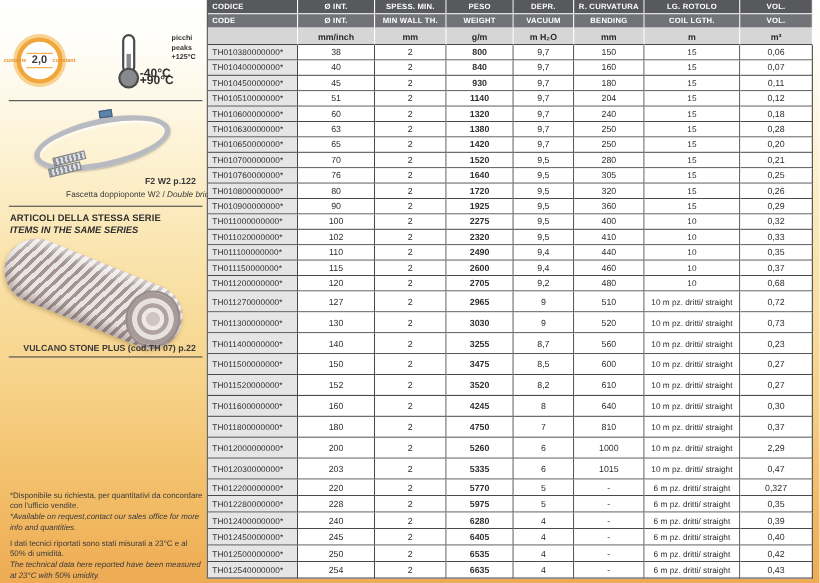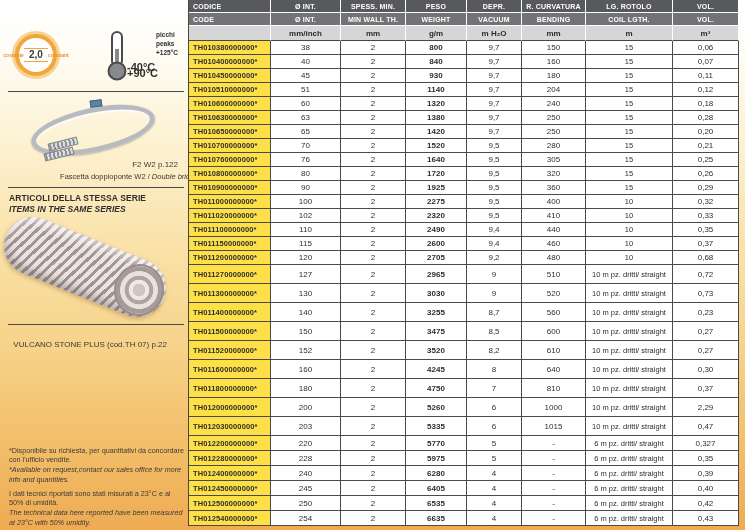--- a/index.html
+++ b/index.html
@@ -41,40 +41,40 @@
     box-shadow:inset 0 2px 2px rgba(255,255,255,.8), 0 1px 2px rgba(90,90,90,.45);
     background:transparent;
   }
   .clamp-plate {
     position:absolute; width:30px; height:8px; transform:rotate(-14deg);
     background:repeating-linear-gradient(90deg,#8d9298 0 2px,#dcdee1 2px 4px);
     border:1px solid #7d8288;
   }
   .clamp-screw { position:absolute; left:62px; top:0px; width:12px; height:7px; background:#5b84a8; border:1px solid #44617c; transform:rotate(-8deg); }
 
-  .clamp-ref { position:absolute; right:10px; top:160px; font-size:8px; font-weight:normal; color:#3a3a3a; }
+  .clamp-ref { position:absolute; right:10px; top:160px; font-size:8px; font-weight:bold; color:#3a3a3a; }
   .clamp-caption { position:absolute; left:0; top:172px; width:188px; text-align:center; font-size:7.5px; color:#3a3a3a;margin-left:42px; }
   .clamp-caption .en { font-style:italic; }
 
   .series-title { position:absolute; left:9px; top:193px; font-size:8.5px; font-weight:bold; color:#2e2e2e; letter-spacing:0.1px; }
   .series-title-en { position:absolute; left:9px; top:204px; font-size:8.5px; font-weight:bold; font-style:italic; color:#2e2e2e; }
 
   .hose-wrap { position:absolute; left:6px; top:220px; width:180px; height:95px; }
   .hose-body {
     position:absolute; left:-6px; top:18px; width:170px; height:58px; border-radius:29px;
     background:repeating-linear-gradient(115deg,#a39494 0 3px,#eae5e2 3px 7px);
     transform:rotate(22deg); transform-origin:50% 50%;
     box-shadow:0 2px 4px rgba(120,90,40,.35), inset 0 6px 8px rgba(255,255,255,.55), inset 0 -6px 8px rgba(90,70,70,.35);
   }
   .hose-mouth {
     position:absolute; left:108px; top:44px; width:50px; height:52px; border-radius:50%;
     background:radial-gradient(circle at 50% 50%, #cfc6c2 0 18%, #efe9e6 20% 30%, #b0a3a1 32% 42%, #e8e2de 44% 56%, #a89a98 58% 70%, #ded6d2 72% 100%);
     transform:rotate(18deg); border:2px solid #988d8a;
   }
-  .series-item { position:absolute; right:21px; top:312px; font-size:8px; font-weight:normal; color:#3a3a3a;margin-top:28px; }
+  .series-item { position:absolute; right:10px; top:312px; font-size:8px; font-weight:bold; color:#3a3a3a; }
   .series-rule { top:324px; }
 
   .notes { position:absolute; left:9px; top:446px; width:176px; font-size:7.2px; line-height:1.28; color:#3a3a3a; }
   .notes p { margin-bottom:1px; }
   .notes .en { font-style:italic; }
   .notes .gap { margin-top:5px; }
 
   
   .data-table { position:absolute; left:188px; top:0; width:551px; border-left:1px solid #464646; background:#fff; }
   .grid { display:grid; grid-template-columns:82px 70px 65px 61px 55px 64px 87px 66px; }
@@ -86,21 +86,21 @@
   .hrow2 .cell { background:#d6d6d6; color:#2b2b2b; font-size:8px; font-weight:bold; height:15px; border-bottom:1px solid #464646; }
   .hrow .cell:first-child { justify-content:flex-start; padding-left:4px; }
   .hrow2 .cell:first-child { background:#d6d6d6; }
 
   .drow .cell {
     background:#fff; border-right:1px solid #4a4a4a; border-bottom:1px solid #4a4a4a;
     font-size:8px; color:#2e2e2e; display:flex; align-items:center; justify-content:center; height:14px;
   }
   .drow.tall .cell { height:19px; }
   .drow.mid .cell { height:15px; }
-  .drow .c0 { background:#fde047; font-weight:bold; justify-content:flex-start; padding-left:4px; font-size:7.5px; letter-spacing:0.1px; }
+  .drow .c0 { background:#e5e5e5; font-weight:normal; justify-content:flex-start; padding-left:4px; font-size:7.5px; letter-spacing:0.1px; }
   .drow .c3 { font-weight:bold; }
   .drow .c6 { font-size:7.5px; }
 </style>
 </head>
 <body>
 
 <div class="sidebar">
 
 
   <div class="badge">

